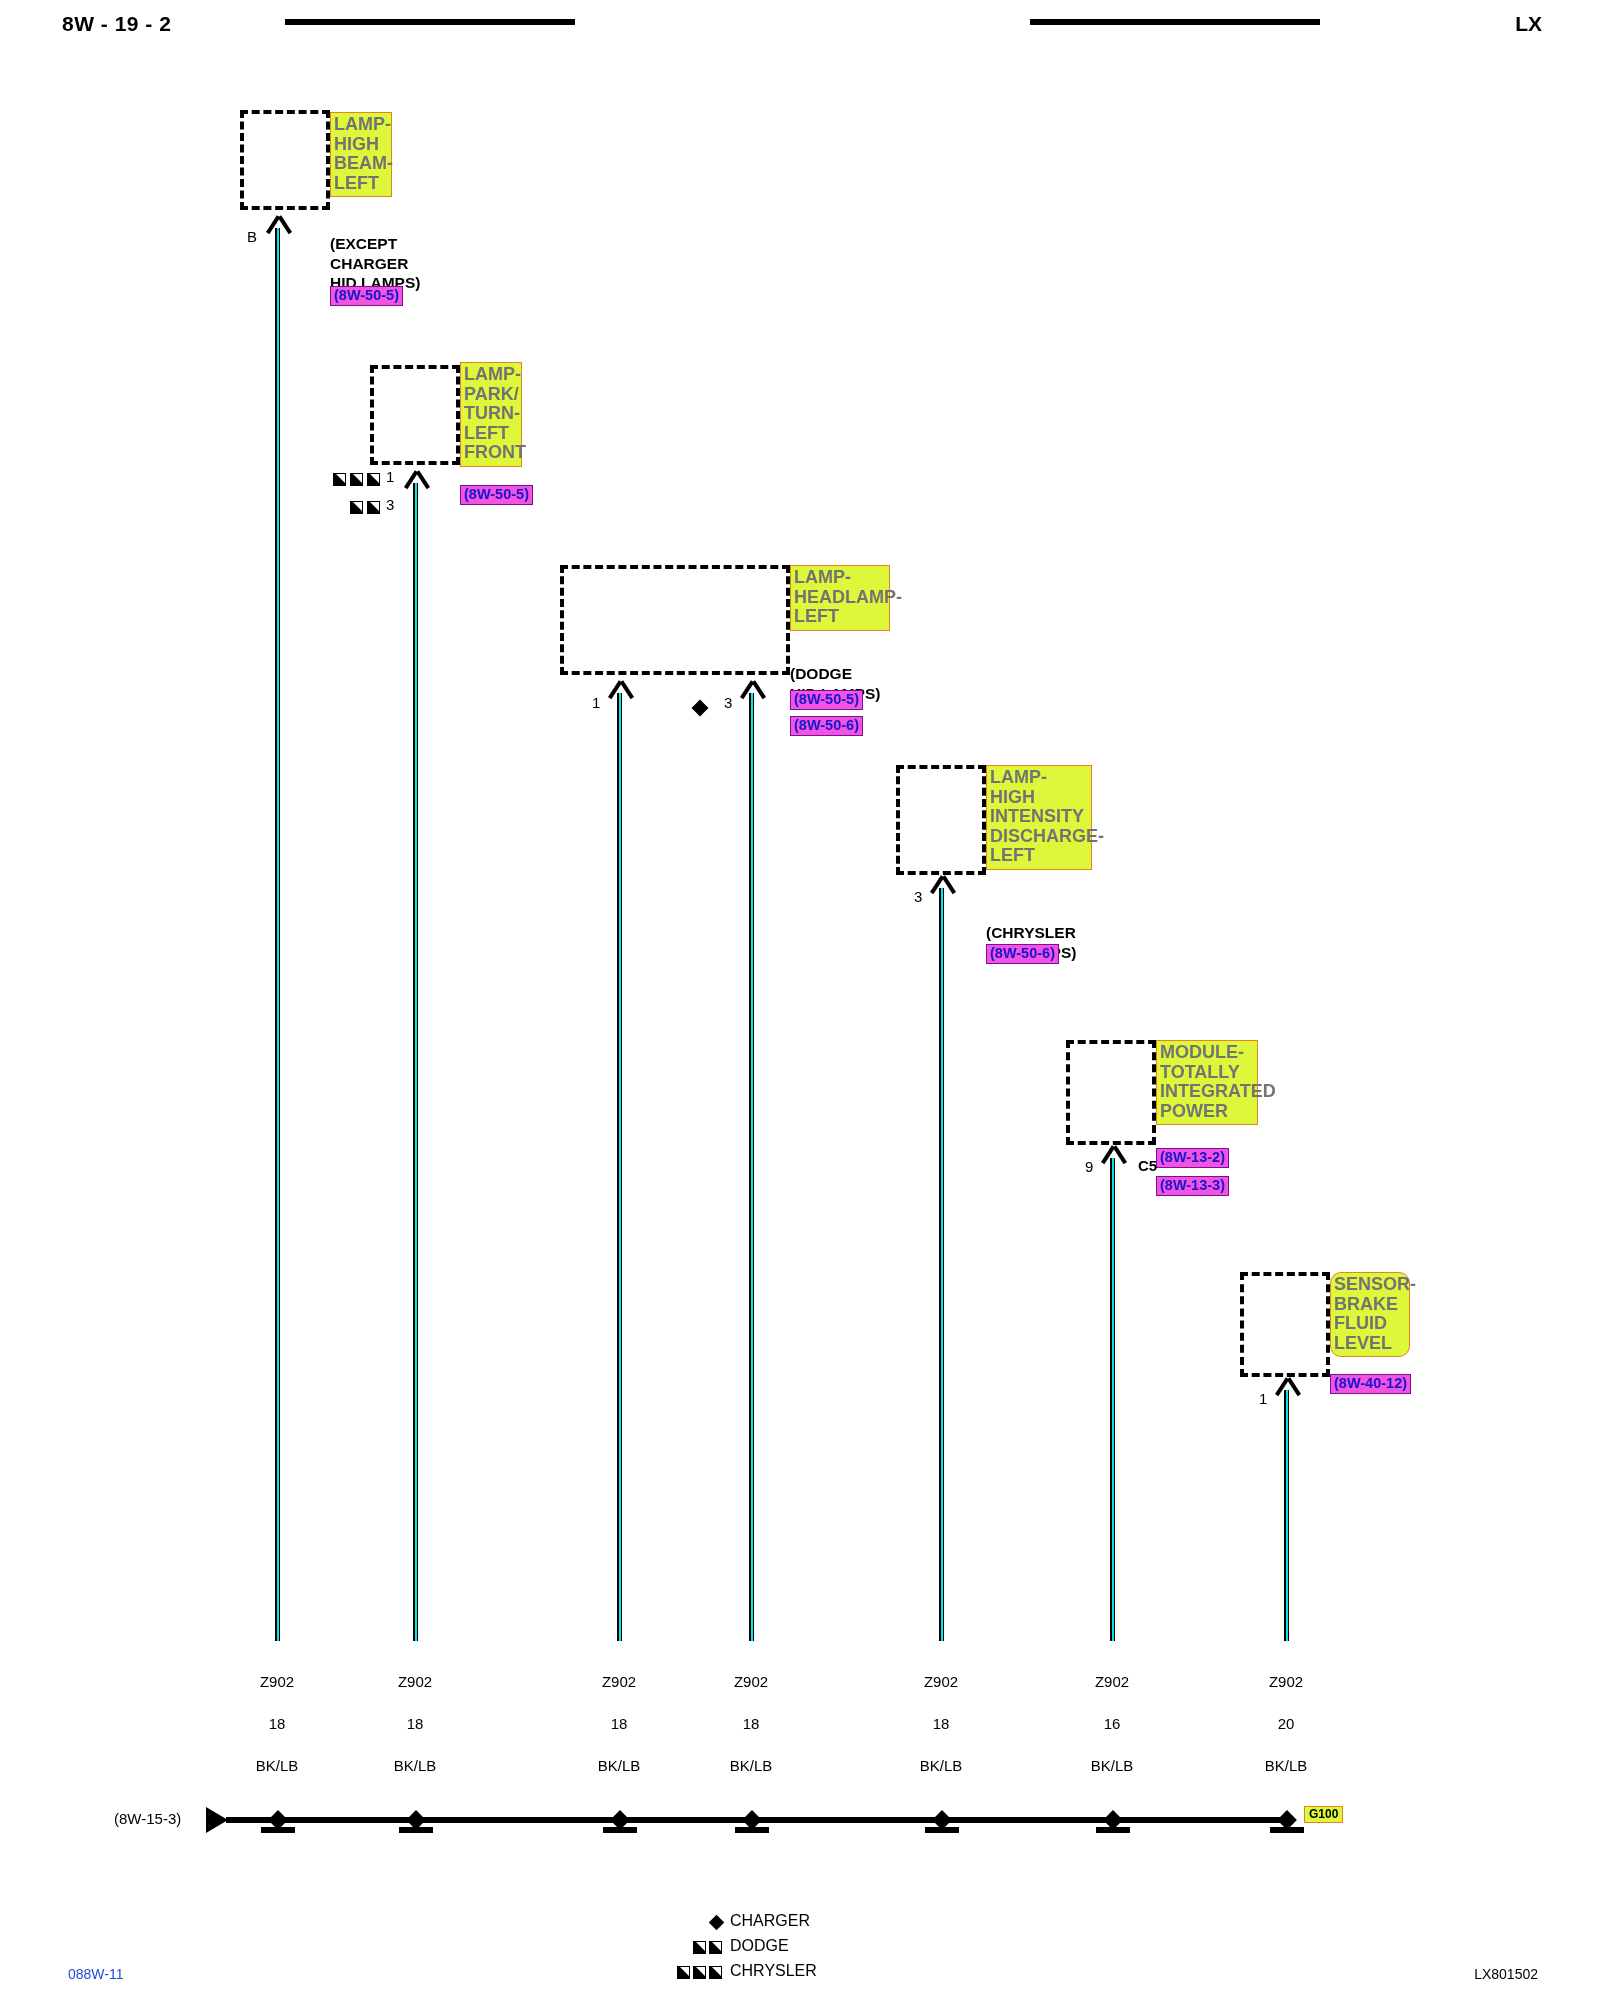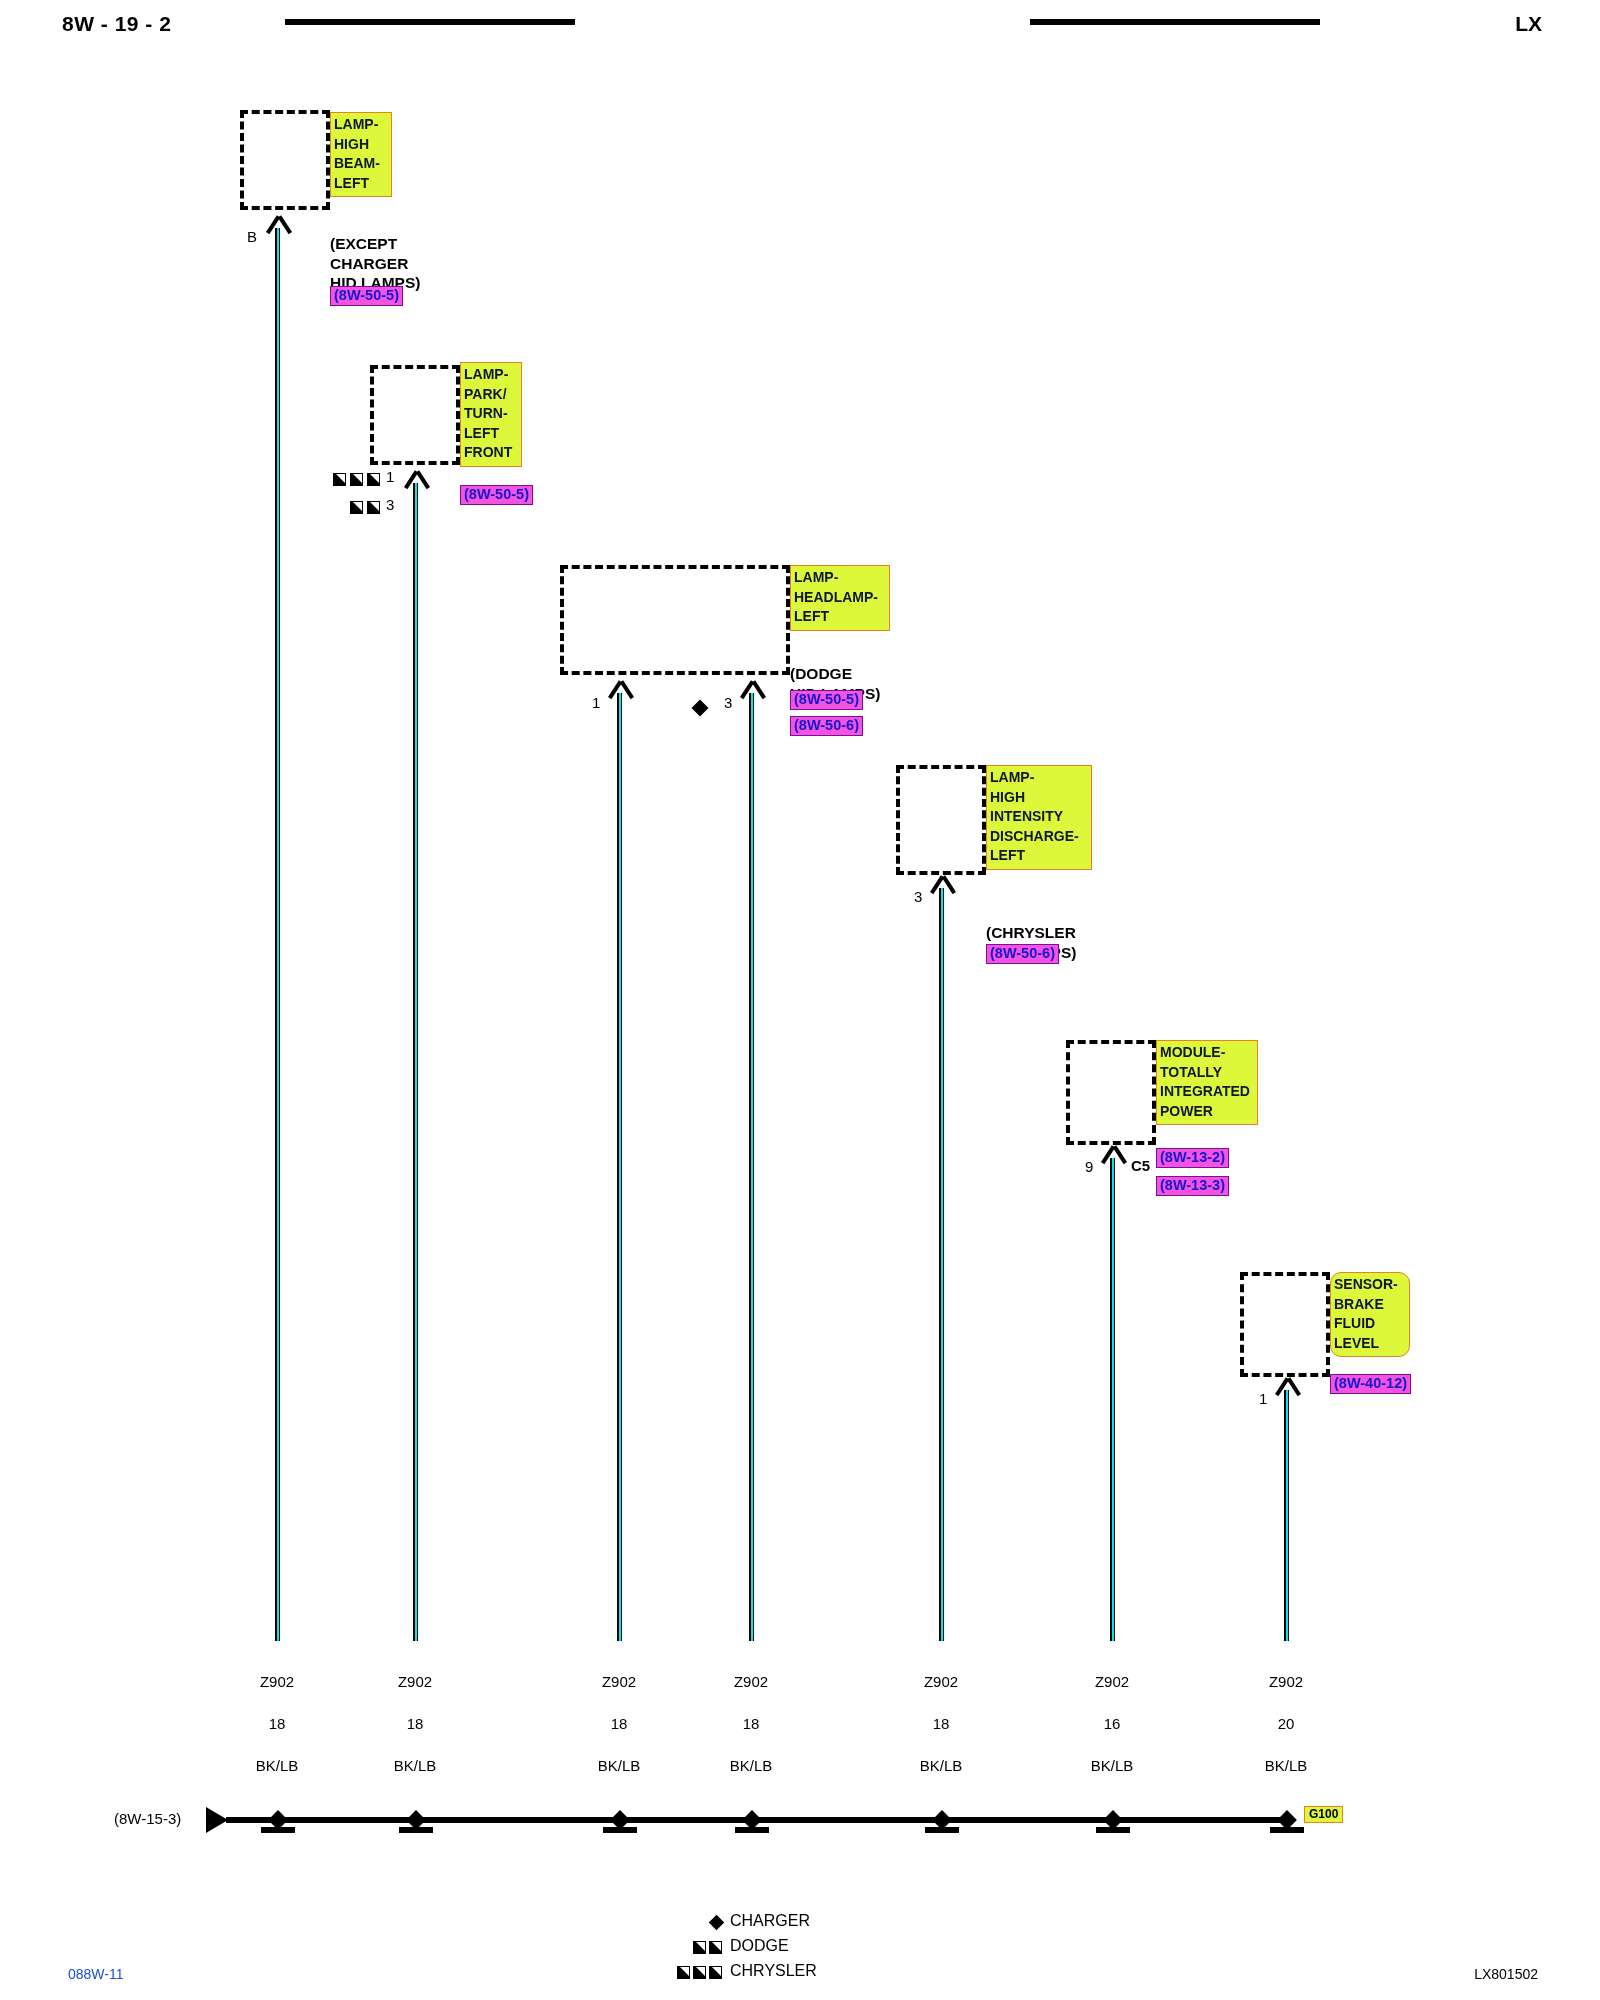--- a/index.html
+++ b/index.html
@@ -66,24 +66,24 @@
     box-sizing: border-box;
   }
 
   
   .comp-name {
     position: absolute;
     background: #ddf73a;
     border: 1px solid #e8821e;
     box-sizing: border-box;
     padding: 2px 1px 3px 3px;
-    font-size: 14px;
+    font-size: 18px;
     font-weight: bold;
     line-height: 19.5px;
-    color: #0f172a;
+    color: #737373;
     white-space: pre-line;
   }
   .comp-sub {
     position: absolute;
     font-size: 15.5px;
     font-weight: bold;
     line-height: 19.5px;
     color: #000;
     white-space: pre-line;
     margin-top: 28px;
@@ -136,20 +136,21 @@
     font-weight: normal;
     color: #000;
     white-space: nowrap;
   }
   .conn-id {
     position: absolute;
     font-size: 15px;
     font-weight: bold;
     color: #000;
     white-space: nowrap;
+    margin-left: 7px;
   }
 
   
   .wire-label {
     position: absolute;
     text-align: center;
     font-size: 15px;
     line-height: 21px;
     color: #000;
     white-space: pre-line;

